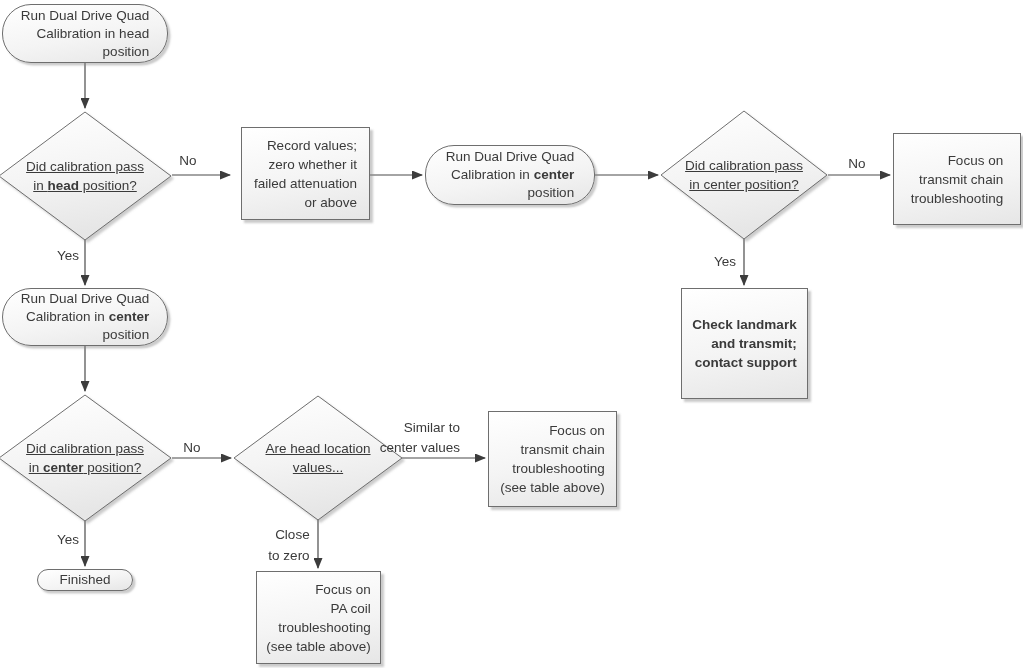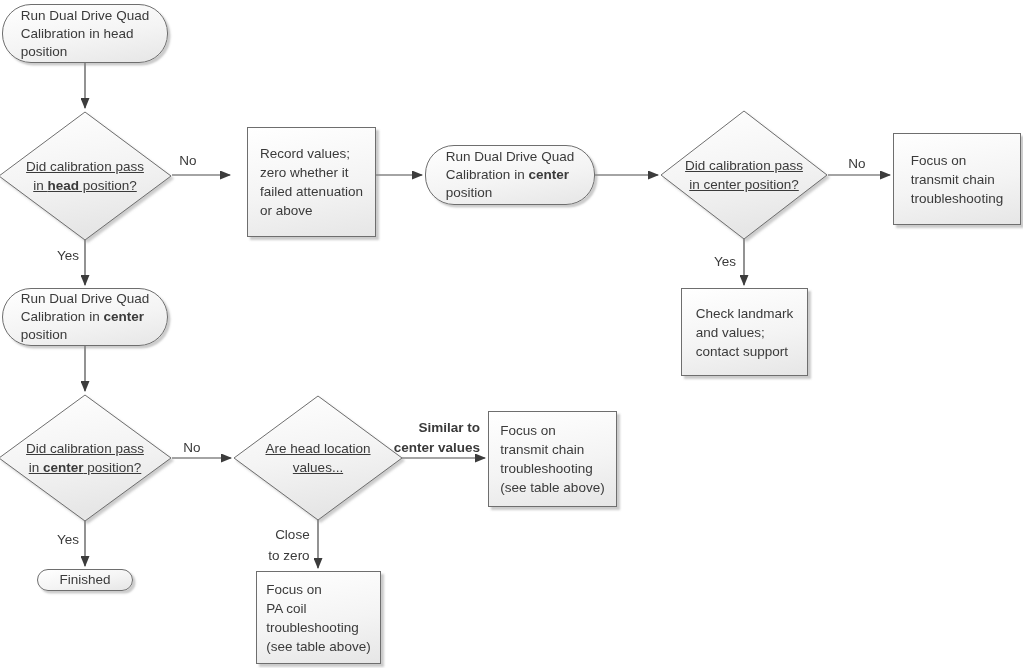--- a/index.html
+++ b/index.html
@@ -5,21 +5,21 @@
   * { margin:0; padding:0; box-sizing:border-box; }
   html,body { background:#ffffff; }
   body { font-family:"Liberation Sans", sans-serif; }
   .canvas {
     position:relative; width:1023px; height:668px; background:#ffffff;
     overflow:hidden; color:#3a3a3a; font-size:13.5px;
   }
   .layer { position:absolute; left:0; top:0; width:1023px; height:668px; }
   .node {
     position:absolute; display:flex; align-items:center; justify-content:center;
-    text-align:left; border:1px solid #6e6e6e;
+    text-align:right; border:1px solid #6e6e6e;
     background:linear-gradient(170deg,#ffffff 0%,#f4f4f4 55%,#e6e6e6 100%);
     box-shadow:2.5px 2.5px 2px rgba(140,140,140,0.45);
     line-height:18px;
   }
   .process { line-height:19px; }
   .terminator { border-radius:29px; }
   .pill { border-radius:17px; }
   .dtxt {
     position:absolute; transform:translate(-50%,-50%);
     text-align:center; line-height:19px; white-space:nowrap;text-decoration:underline;
@@ -78,21 +78,21 @@
   </svg>
 
   <div class="node terminator" style="left:2px;top:4px;width:166px;height:59px;">
     <div>
       <div>Run Dual Drive Quad</div>
       <div>Calibration in head</div>
       <div>position</div>
     </div>
   </div>
 
-  <div class="node process" style="left:247px;top:127px;width:129px;height:110px;">
+  <div class="node process" style="left:241px;top:127px;width:129px;height:93px;">
     <div>
       <div>Record values;</div>
       <div>zero whether it</div>
       <div>failed attenuation</div>
       <div>or above</div>
     </div>
   </div>
 
   <div class="node terminator" style="left:425px;top:145px;width:170px;height:60px;">
     <div>
@@ -103,24 +103,24 @@
   </div>
 
   <div class="node process" style="left:893px;top:133px;width:128px;height:92px;">
     <div>
       <div>Focus on</div>
       <div>transmit chain</div>
       <div>troubleshooting</div>
     </div>
   </div>
 
-  <div class="node process" style="left:681px;top:288px;width:127px;height:88px;">
+  <div class="node process" style="left:681px;top:288px;width:127px;height:111px;font-weight:bold;">
     <div>
       <div>Check landmark</div>
-      <div>and values;</div>
+      <div>and transmit;</div>
       <div>contact support</div>
     </div>
   </div>
 
   <div class="node terminator" style="left:2px;top:288px;width:166px;height:58px;">
     <div>
       <div>Run Dual Drive Quad</div>
       <div><span>Calibration in </span><span class="b">center</span></div>
       <div>position</div>
     </div>
@@ -168,21 +168,21 @@
     <div>values...</div>
   </div>
 
   <div class="elabel" style="left:188px;top:160px;">No</div>
   <div class="elabel" style="left:68px;top:255px;">Yes</div>
   <div class="elabel" style="left:857px;top:163px;">No</div>
   <div class="elabel" style="left:725px;top:261px;">Yes</div>
   <div class="elabel" style="left:68px;top:539px;">Yes</div>
   <div class="elabel" style="left:192px;top:447px;">No</div>
 
-  <div class="elabel-right" style="left:480px;top:438px;font-weight:bold;">
+  <div class="elabel-right" style="left:460px;top:438px;">
     <div>Similar to</div>
     <div>center values</div>
   </div>
 
   <div class="elabel" style="left:289px;top:545px;">
     <div>Close</div>
     <div>to zero</div>
   </div>
 
 </div>

